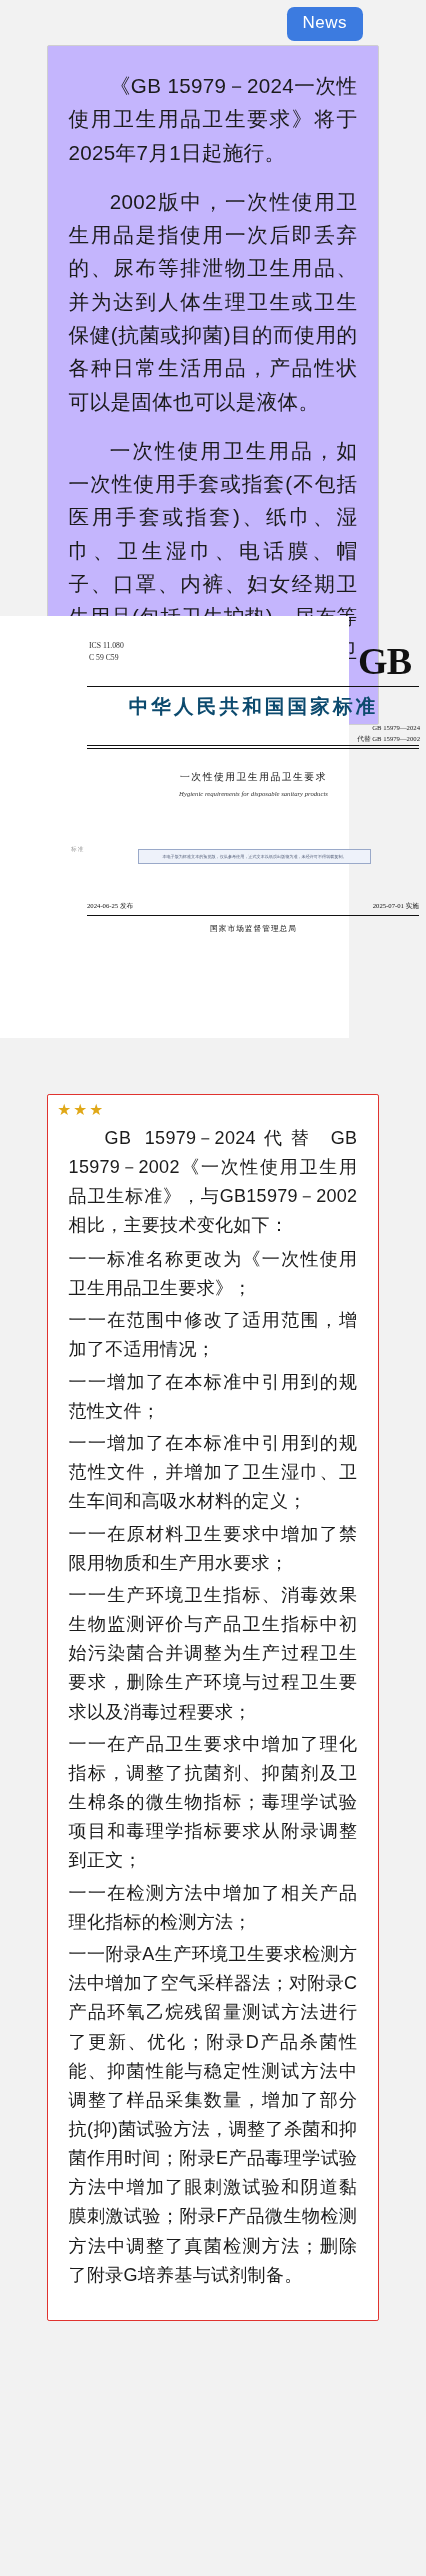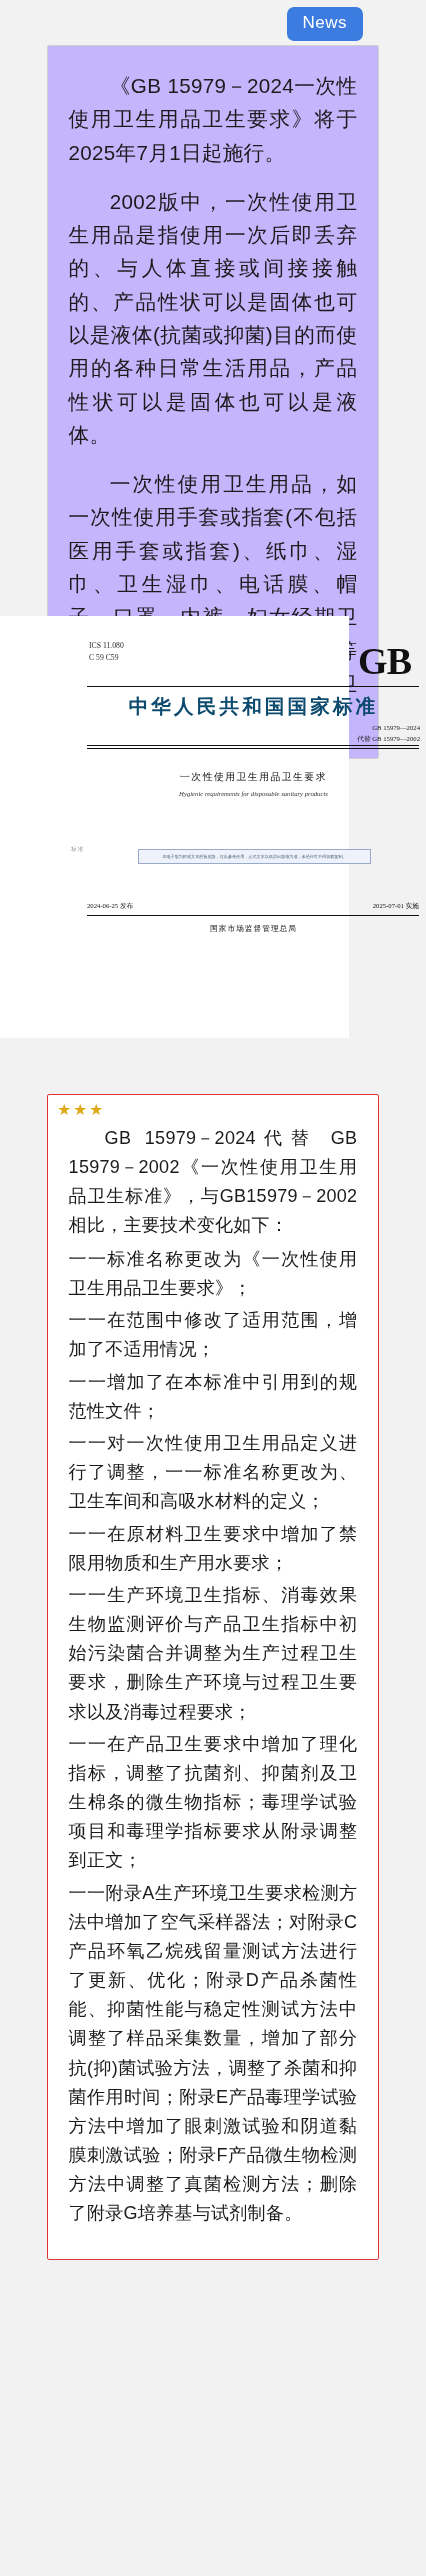--- a/index.html
+++ b/index.html
@@ -238,21 +238,21 @@
 </style>
 </head>
 <body>
 
 <div class="page">
 
   <div class="news-badge">News</div>
 
   <div class="card1">
     <p>《GB 15979－2024一次性使用卫生用品卫生要求》将于2025年7月1日起施行。</p>
-    <p>2002版中，一次性使用卫生用品是指使用一次后即丢弃的、与人体直接或间接接触的、产品性状可以是固体也可以是液体(抗菌或抑菌)目的而使用的各种日常生活用品，产品性状可以是固体也可以是液体。</p>
+    <p>2002版中，一次性使用卫生用品是指使用一次后即丢弃的、尿布等排泄物卫生用品、并为达到人体生理卫生或卫生保健(抗菌或抑菌)目的而使用的各种日常生活用品，产品性状可以是固体也可以是液体。</p>
     <p>一次性使用卫生用品，如一次性使用手套或指套(不包括医用手套或指套)、纸巾、湿巾、卫生湿巾、电话膜、帽子、口罩、内裤、妇女经期卫生用品(包括卫生护垫)、尿布等排泄物卫生用品(不包括皱纹卫生纸等厕所用纸)、避孕套等。</p>
   </div>
 
   <div class="cover">
     <div class="cover-inner">
       <div class="ics">
         <div>ICS 11.080</div>
         <div>C 59 C59</div>
       </div>
       <div class="gb-logo">GB</div>
@@ -278,21 +278,22 @@
       </div>
     </div>
   </div>
 
   <div class="card2">
     <div class="stars">★★★</div>
     <p class="lead">GB 15979－2024代替 GB 15979－2002《一次性使用卫生用品卫生标准》，与GB15979－2002相比，主要技术变化如下：</p>
     <p>一一标准名称更改为《一次性使用卫生用品卫生要求》；</p>
     <p>一一在范围中修改了适用范围，增加了不适用情况；</p>
     <p>一一增加了在本标准中引用到的规范性文件；</p>
-    <p>一一对一次性使用卫生用品定义进行了调整，一一标准名称更改为、卫生车间和高吸水材料的定义；</p>
+    <p>一一增加了在本标准中引用到的规范性文件，并增加了卫生湿巾、卫生车间和高吸水材料的定义；</p>
     <p>一一在原材料卫生要求中增加了禁限用物质和生产用水要求；</p>
     <p>一一生产环境卫生指标、消毒效果生物监测评价与产品卫生指标中初始污染菌合并调整为生产过程卫生要求，删除生产环境与过程卫生要求以及消毒过程要求；</p>
     <p>一一在产品卫生要求中增加了理化指标，调整了抗菌剂、抑菌剂及卫生棉条的微生物指标；毒理学试验项目和毒理学指标要求从附录调整到正文；</p>
+    <p>一一在检测方法中增加了相关产品理化指标的检测方法；</p>
     <p>一一附录A生产环境卫生要求检测方法中增加了空气采样器法；对附录C产品环氧乙烷残留量测试方法进行了更新、优化；附录D产品杀菌性能、抑菌性能与稳定性测试方法中调整了样品采集数量，增加了部分抗(抑)菌试验方法，调整了杀菌和抑菌作用时间；附录E产品毒理学试验方法中增加了眼刺激试验和阴道黏膜刺激试验；附录F产品微生物检测方法中调整了真菌检测方法；删除了附录G培养基与试剂制备。</p>
   </div>
 
 </div>
 
 
 </body></html>

